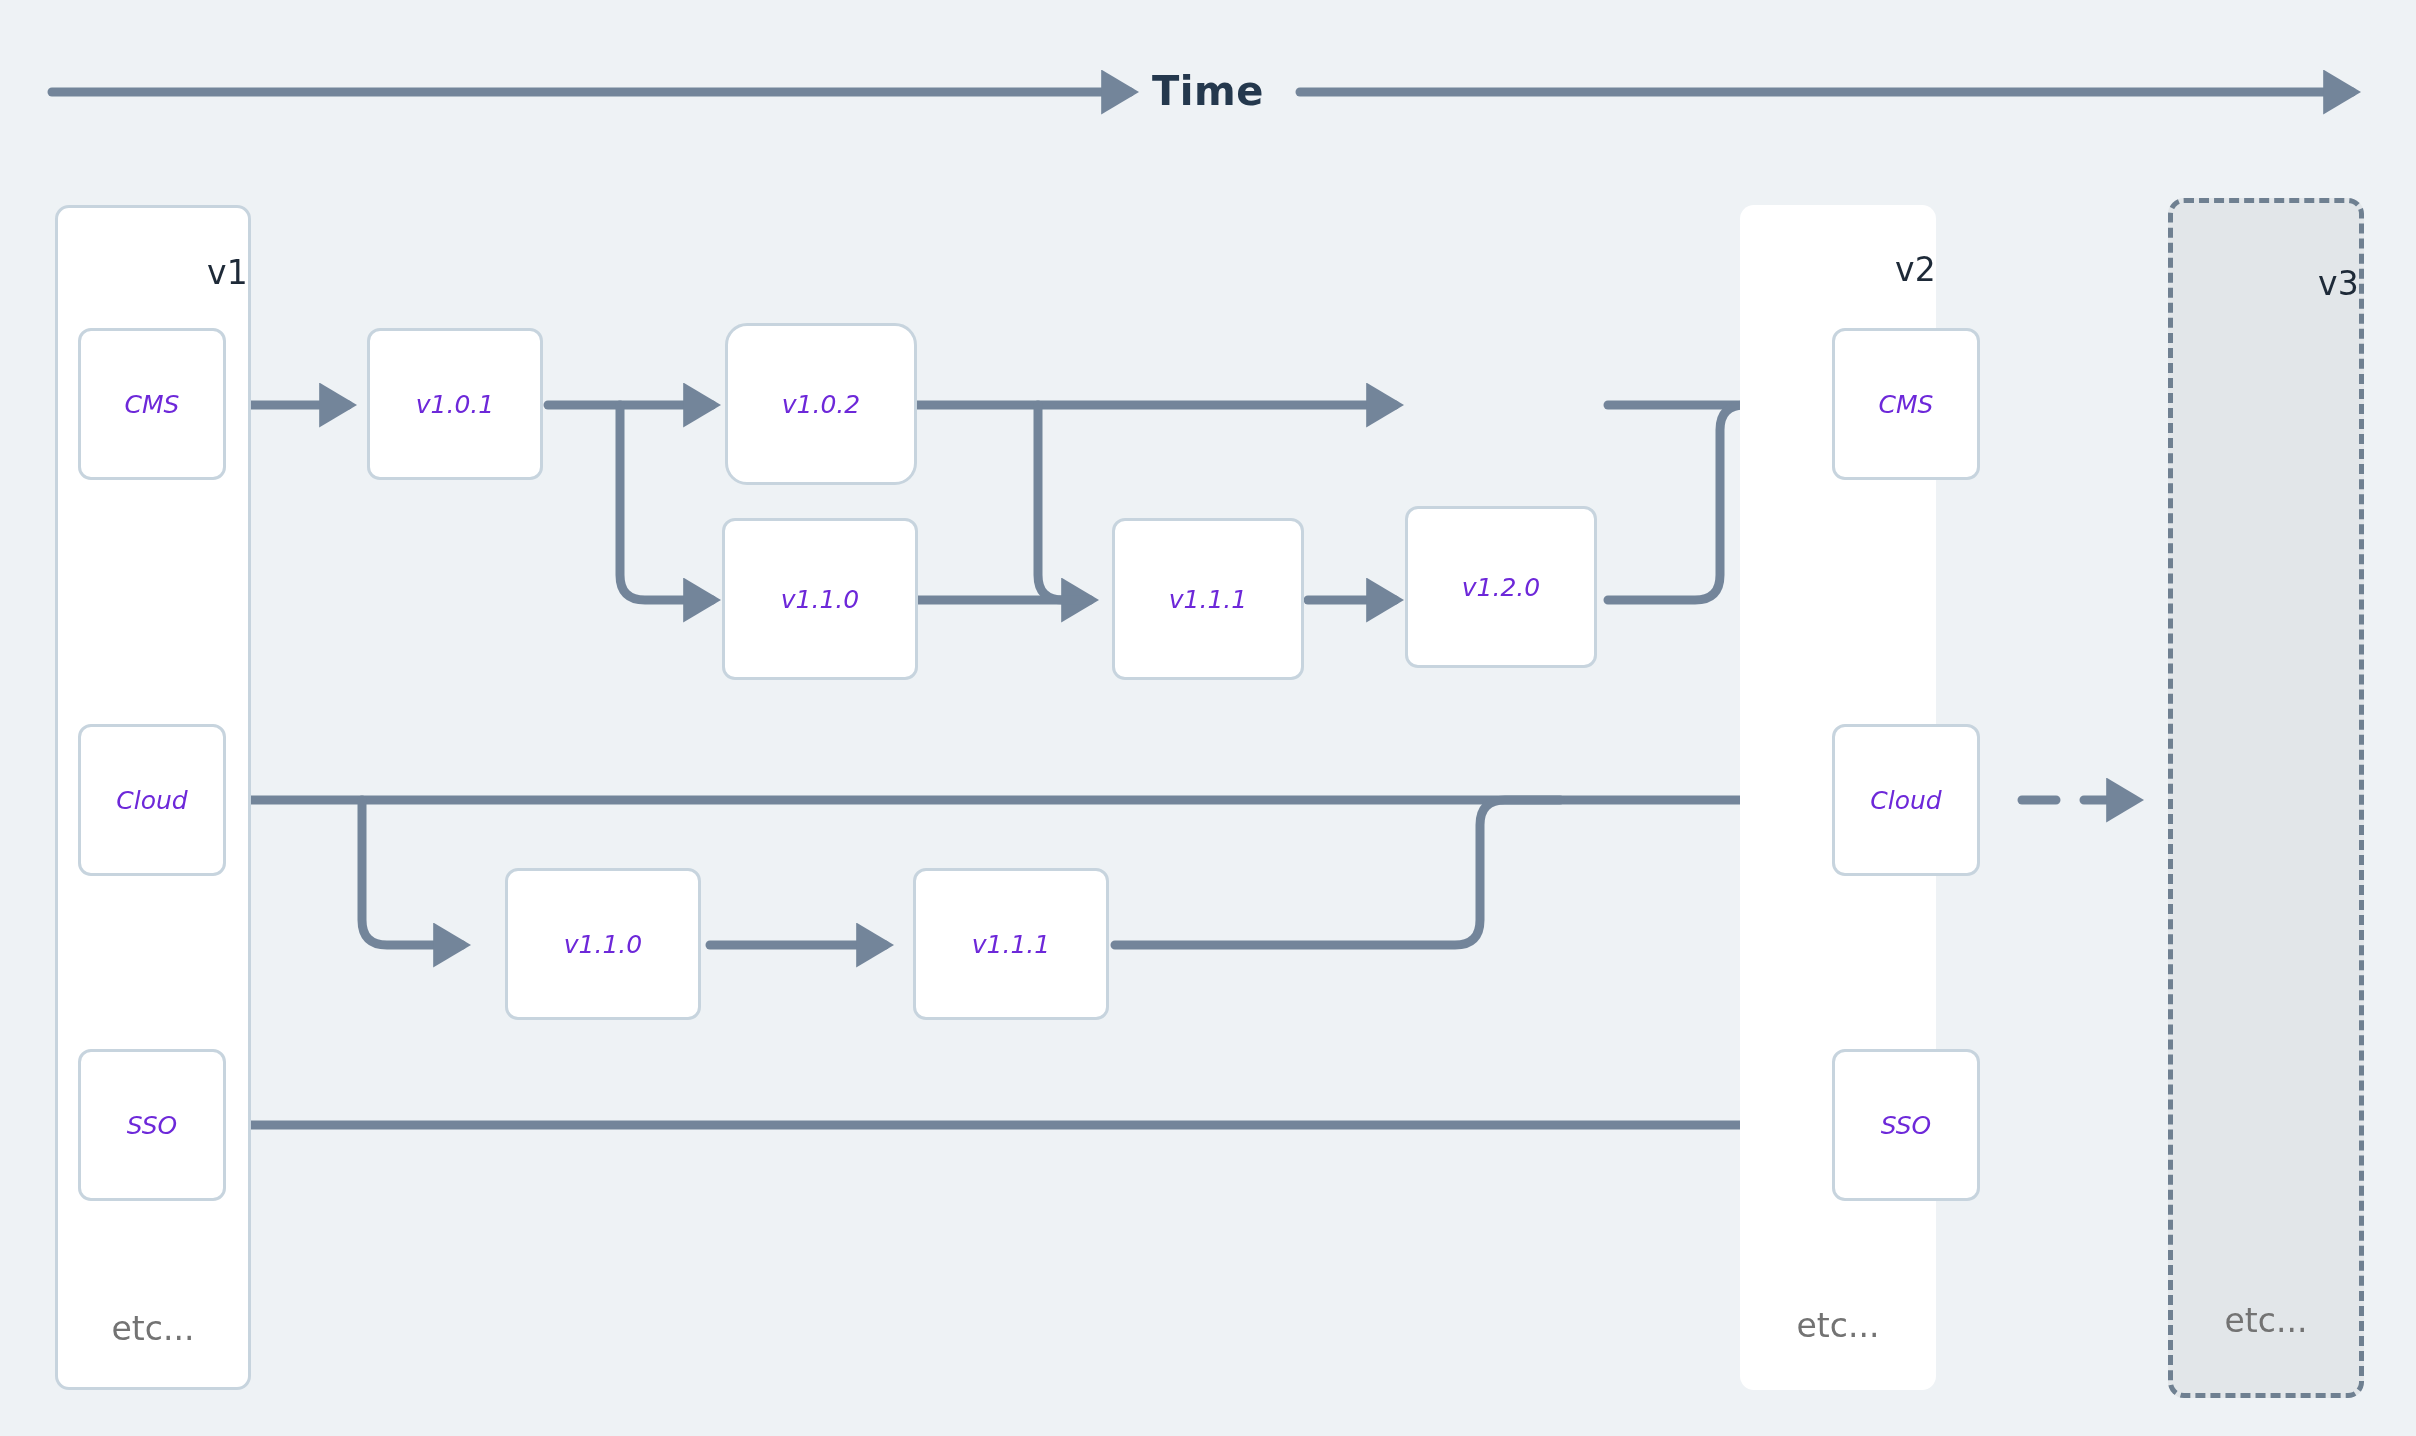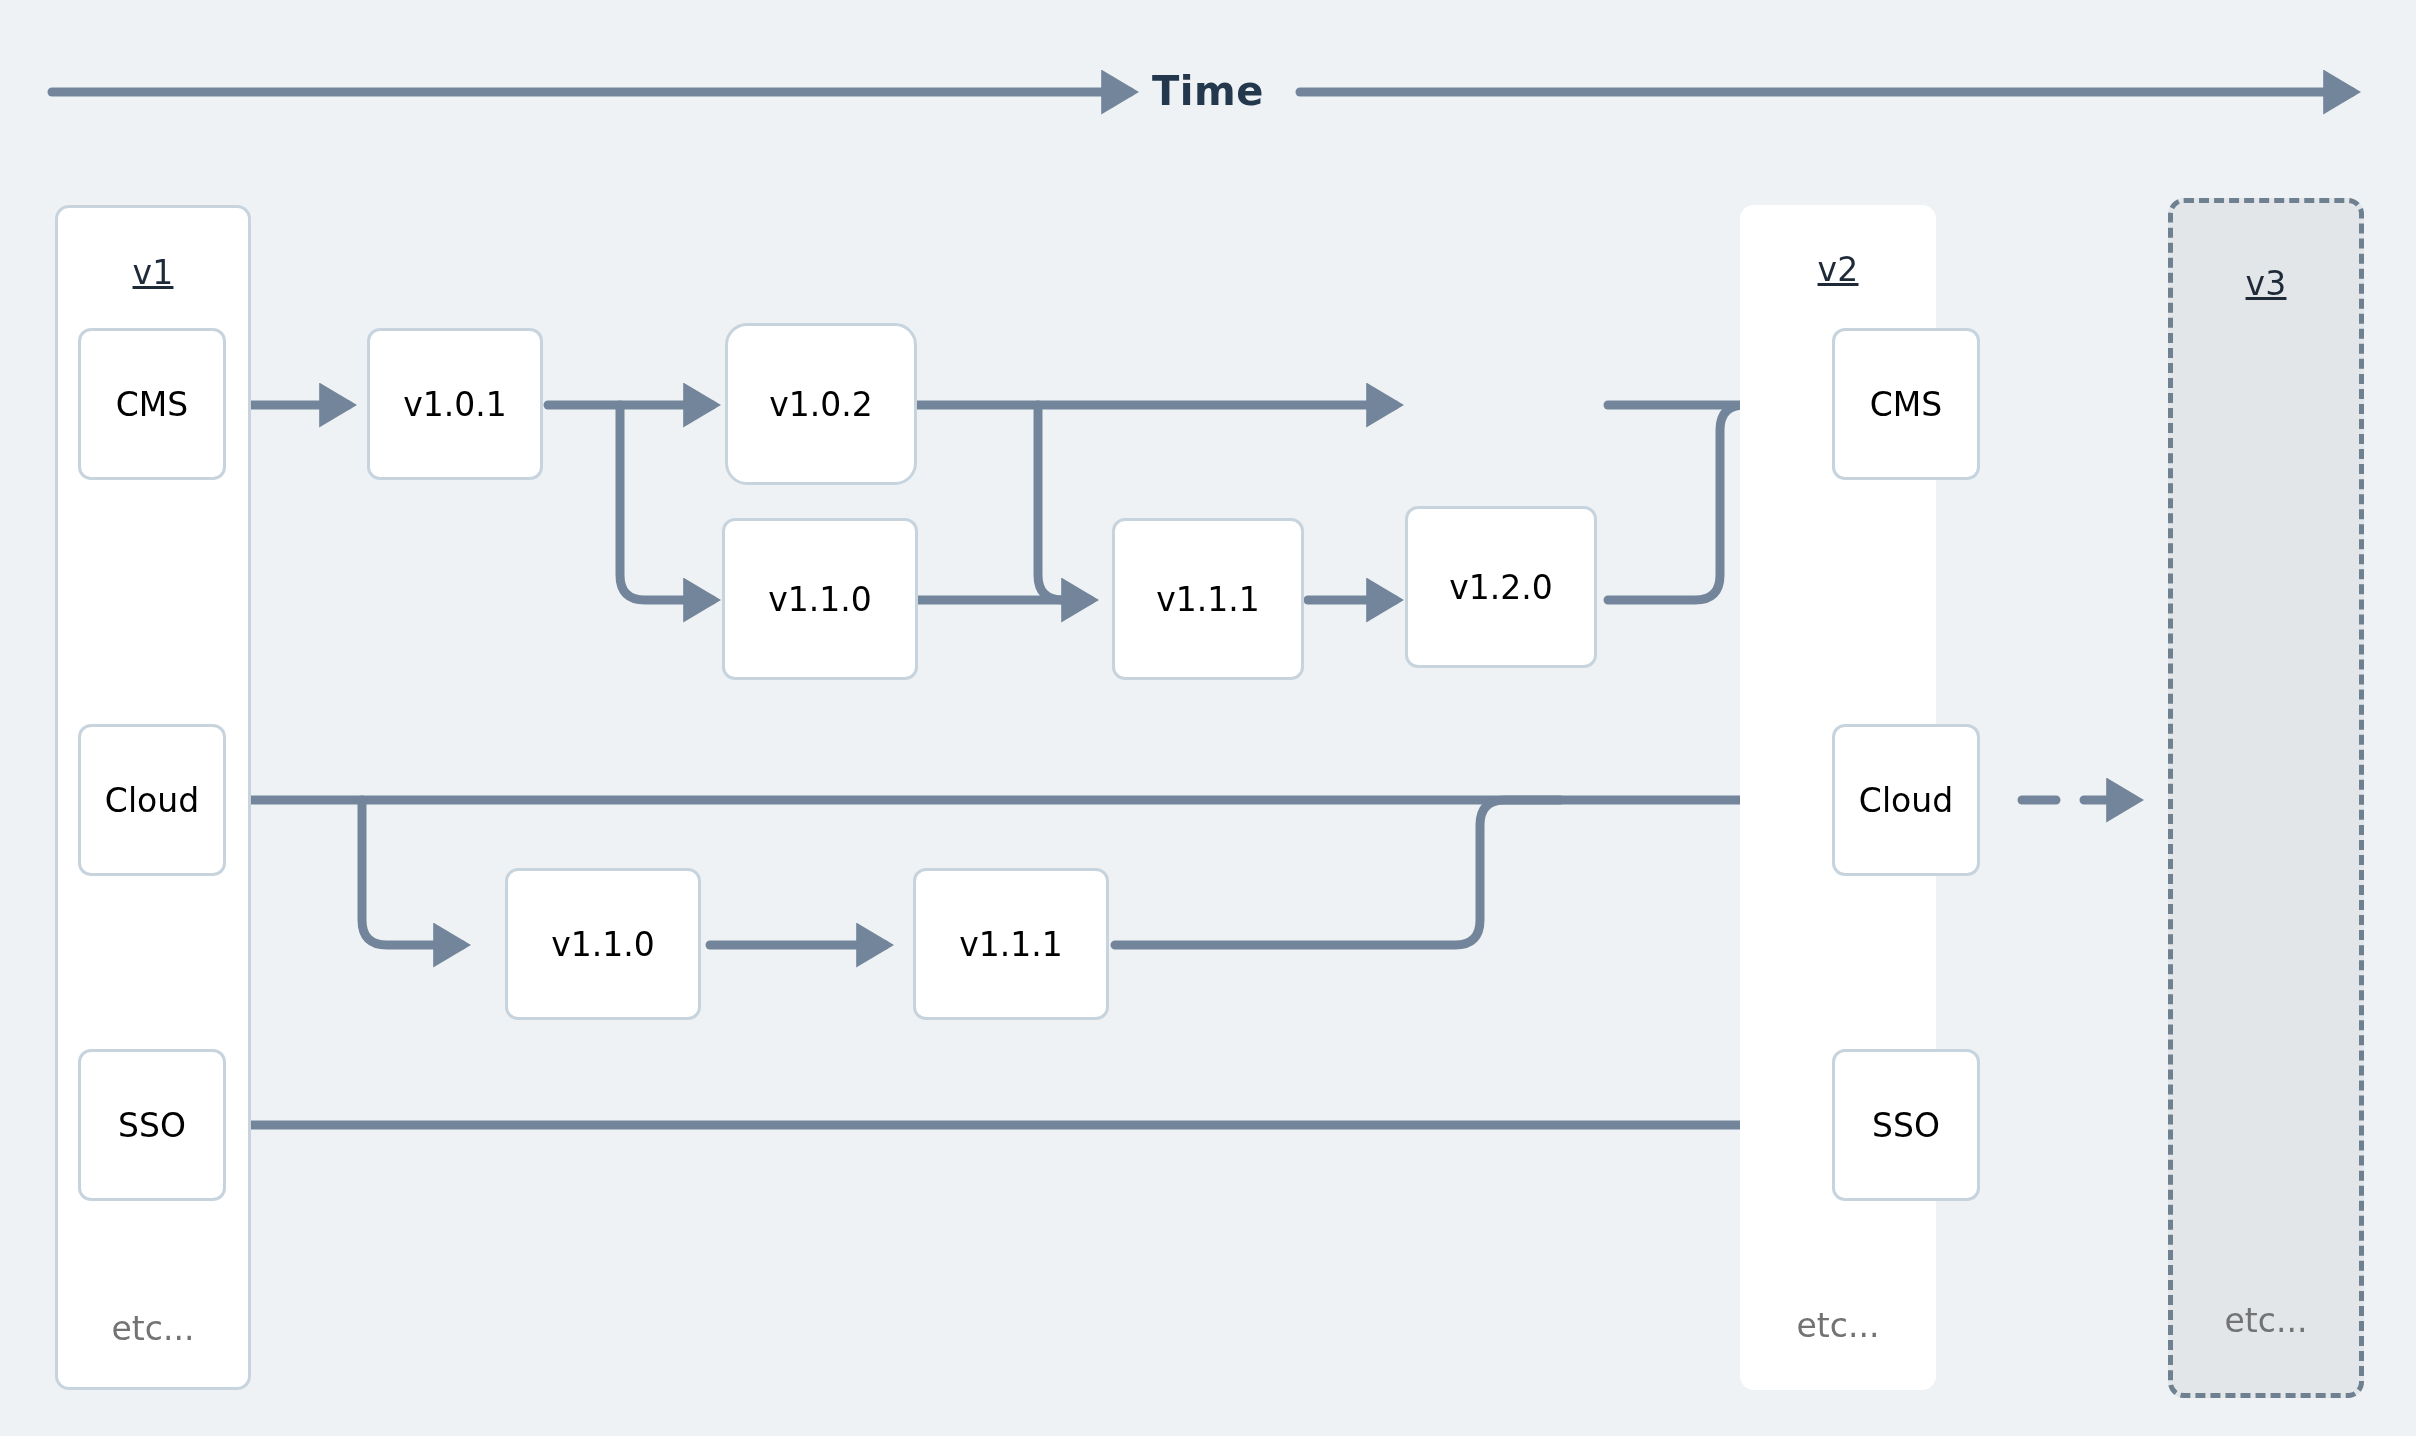--- a/index.html
+++ b/index.html
@@ -19,48 +19,48 @@
   }
   .lane.bordered { border: 3px solid #c7d4de; }
   .lane.dashed {
     background: #e2e6e9;
     border: 5px dashed #6f8091;
     border-radius: 16px;
   }
   .lane-title {
     position: absolute;
     left: 0; right: 0;
-    text-align: center;
+    text-align: right;
     font-size: 33px;
     color: #1e2a38;
     font-weight: 400;
     letter-spacing: .2px;
-    text-decoration: underline;
   }
   .lane-etc {
     position: absolute;
     left: 0; right: 0;
     text-align: center;
     font-size: 33px;
     color: #737373;
     margin-top: 16px;
   }
 
   .node {
     position: absolute;
     background: #ffffff;
     border: 3px solid #c7d4de;
     border-radius: 13px;
     display: flex;
     align-items: center;
     justify-content: center;
-    font-size: 33px;
-    color: #000000;
+    font-size: 25px;
+    color: #6d28d9;
     line-height: 1;
     white-space: nowrap;
+    font-style: italic;
   }
 
   .time-label {
     position: absolute;
     font-size: 40px;
     font-weight: bold;
     color: #24384d;
     letter-spacing: .5px;
     white-space: nowrap;
   }

